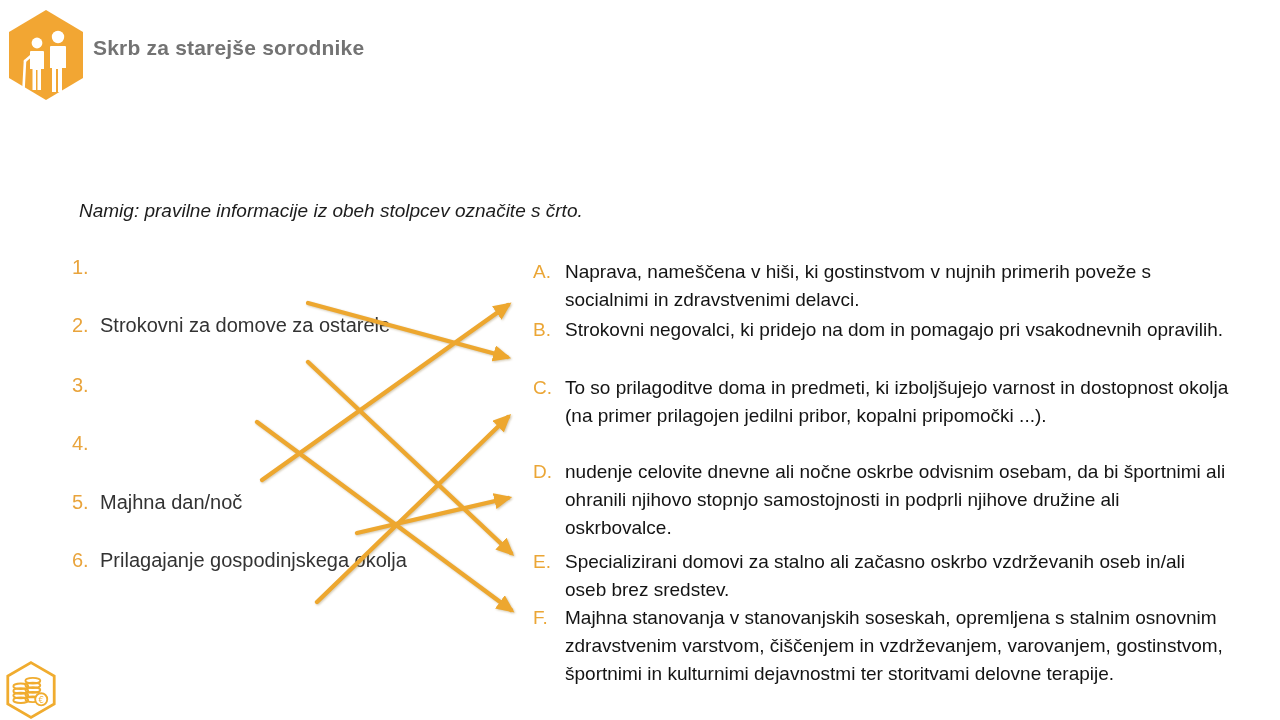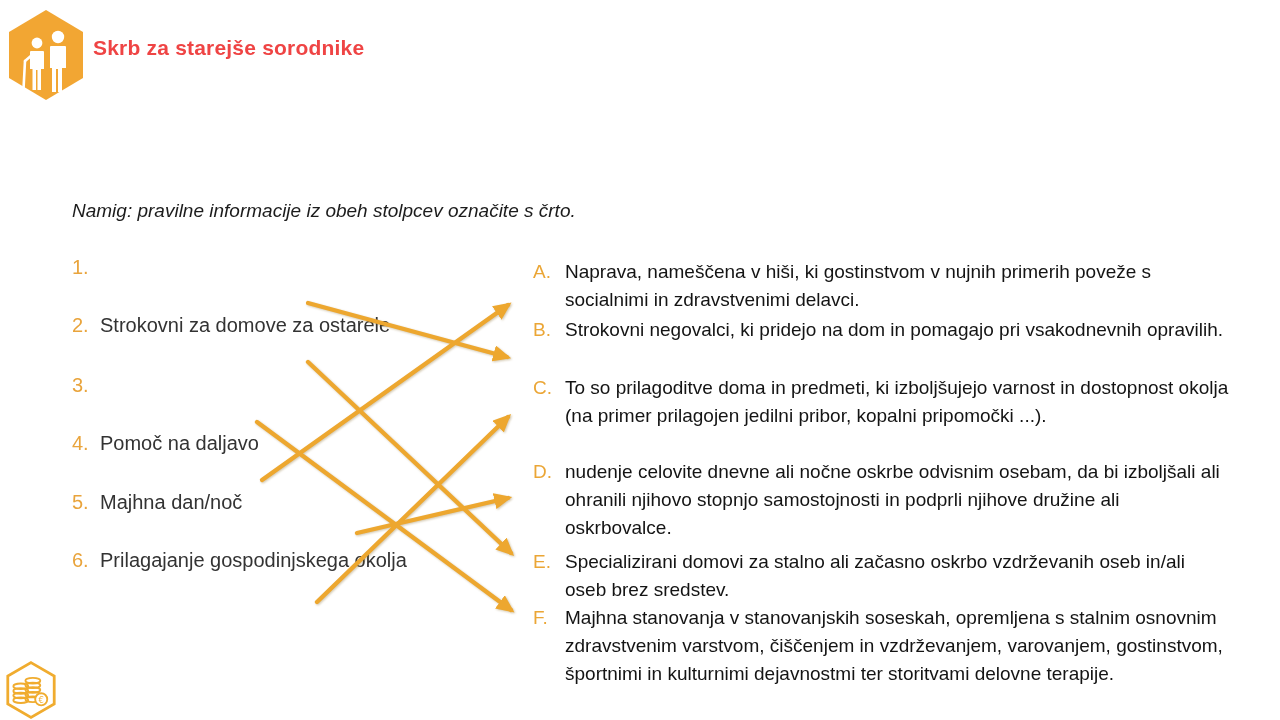--- a/index.html
+++ b/index.html
@@ -5,25 +5,25 @@
   html,body{margin:0;padding:0;}
   body{
     width:1280px;height:720px;position:relative;overflow:hidden;
     background:#ffffff;
     font-family:"Liberation Sans","DejaVu Sans",sans-serif;
   }
   
   .header-icon{position:absolute;left:9px;top:10px;width:74px;height:90px;}
   .page-title{
     position:absolute;left:93px;top:36px;
-    font-size:21px;font-weight:bold;color:#ef4444;letter-spacing:0.2px;
+    font-size:21px;font-weight:bold;color:#737373;letter-spacing:0.2px;
   }
   
   .hint{
-    position:absolute;left:72px;top:200px;
+    position:absolute;left:79px;top:200px;
     font-size:19px;font-style:italic;color:#1c1c1c;
   }
   
   .litem{
     position:absolute;left:72px;display:flex;
     font-size:20px;line-height:24px;color:#333333;white-space:nowrap;
   }
   .litem .num{width:28px;color:#E9A43C;flex:0 0 auto;}
   
   .ritem{
@@ -66,21 +66,20 @@
 </div>
 <div class="litem" style="top:313px">
   <span class="num">2.</span>
   <span>Strokovni za domove za ostarele</span>
 </div>
 <div class="litem" style="top:373px">
   <span class="num">3.</span>
 </div>
 <div class="litem" style="top:431px">
   <span class="num">4.</span>
-  <span>Pomoč na daljavo</span>
 </div>
 <div class="litem" style="top:490px">
   <span class="num">5.</span>
   <span>Majhna dan/noč</span>
 </div>
 <div class="litem" style="top:548px">
   <span class="num">6.</span>
   <span>Prilagajanje gospodinjskega okolja</span>
 </div>
 
@@ -91,21 +90,21 @@
 <div class="ritem" style="top:316px">
   <span class="letter">B.</span>
   <span class="rtext">Strokovni negovalci, ki pridejo na dom in pomagajo pri vsakodnevnih opravilih.</span>
 </div>
 <div class="ritem" style="top:374px">
   <span class="letter">C.</span>
   <span class="rtext">To so prilagoditve doma in predmeti, ki izboljšujejo varnost in dostopnost okolja (na primer prilagojen jedilni pribor, kopalni pripomočki ...).</span>
 </div>
 <div class="ritem" style="top:458px">
   <span class="letter">D.</span>
-  <span class="rtext">nudenje celovite dnevne ali nočne oskrbe odvisnim osebam, da bi izboljšali ali ohranili njihovo stopnjo samostojnosti in podprli njihove družine ali oskrbovalce.</span>
+  <span class="rtext">nudenje celovite dnevne ali nočne oskrbe odvisnim osebam, da bi športnimi ali ohranili njihovo stopnjo samostojnosti in podprli njihove družine ali oskrbovalce.</span>
 </div>
 <div class="ritem" style="top:548px">
   <span class="letter">E.</span>
   <span class="rtext">Specializirani domovi za stalno ali začasno oskrbo vzdrževanih oseb in/ali oseb brez sredstev.</span>
 </div>
 <div class="ritem" style="top:604px">
   <span class="letter">F.</span>
   <span class="rtext">Majhna stanovanja v stanovanjskih soseskah, opremljena s stalnim osnovnim zdravstvenim varstvom, čiščenjem in vzdrževanjem, varovanjem, gostinstvom, športnimi in kulturnimi dejavnostmi ter storitvami delovne terapije.</span>
 </div>
 

